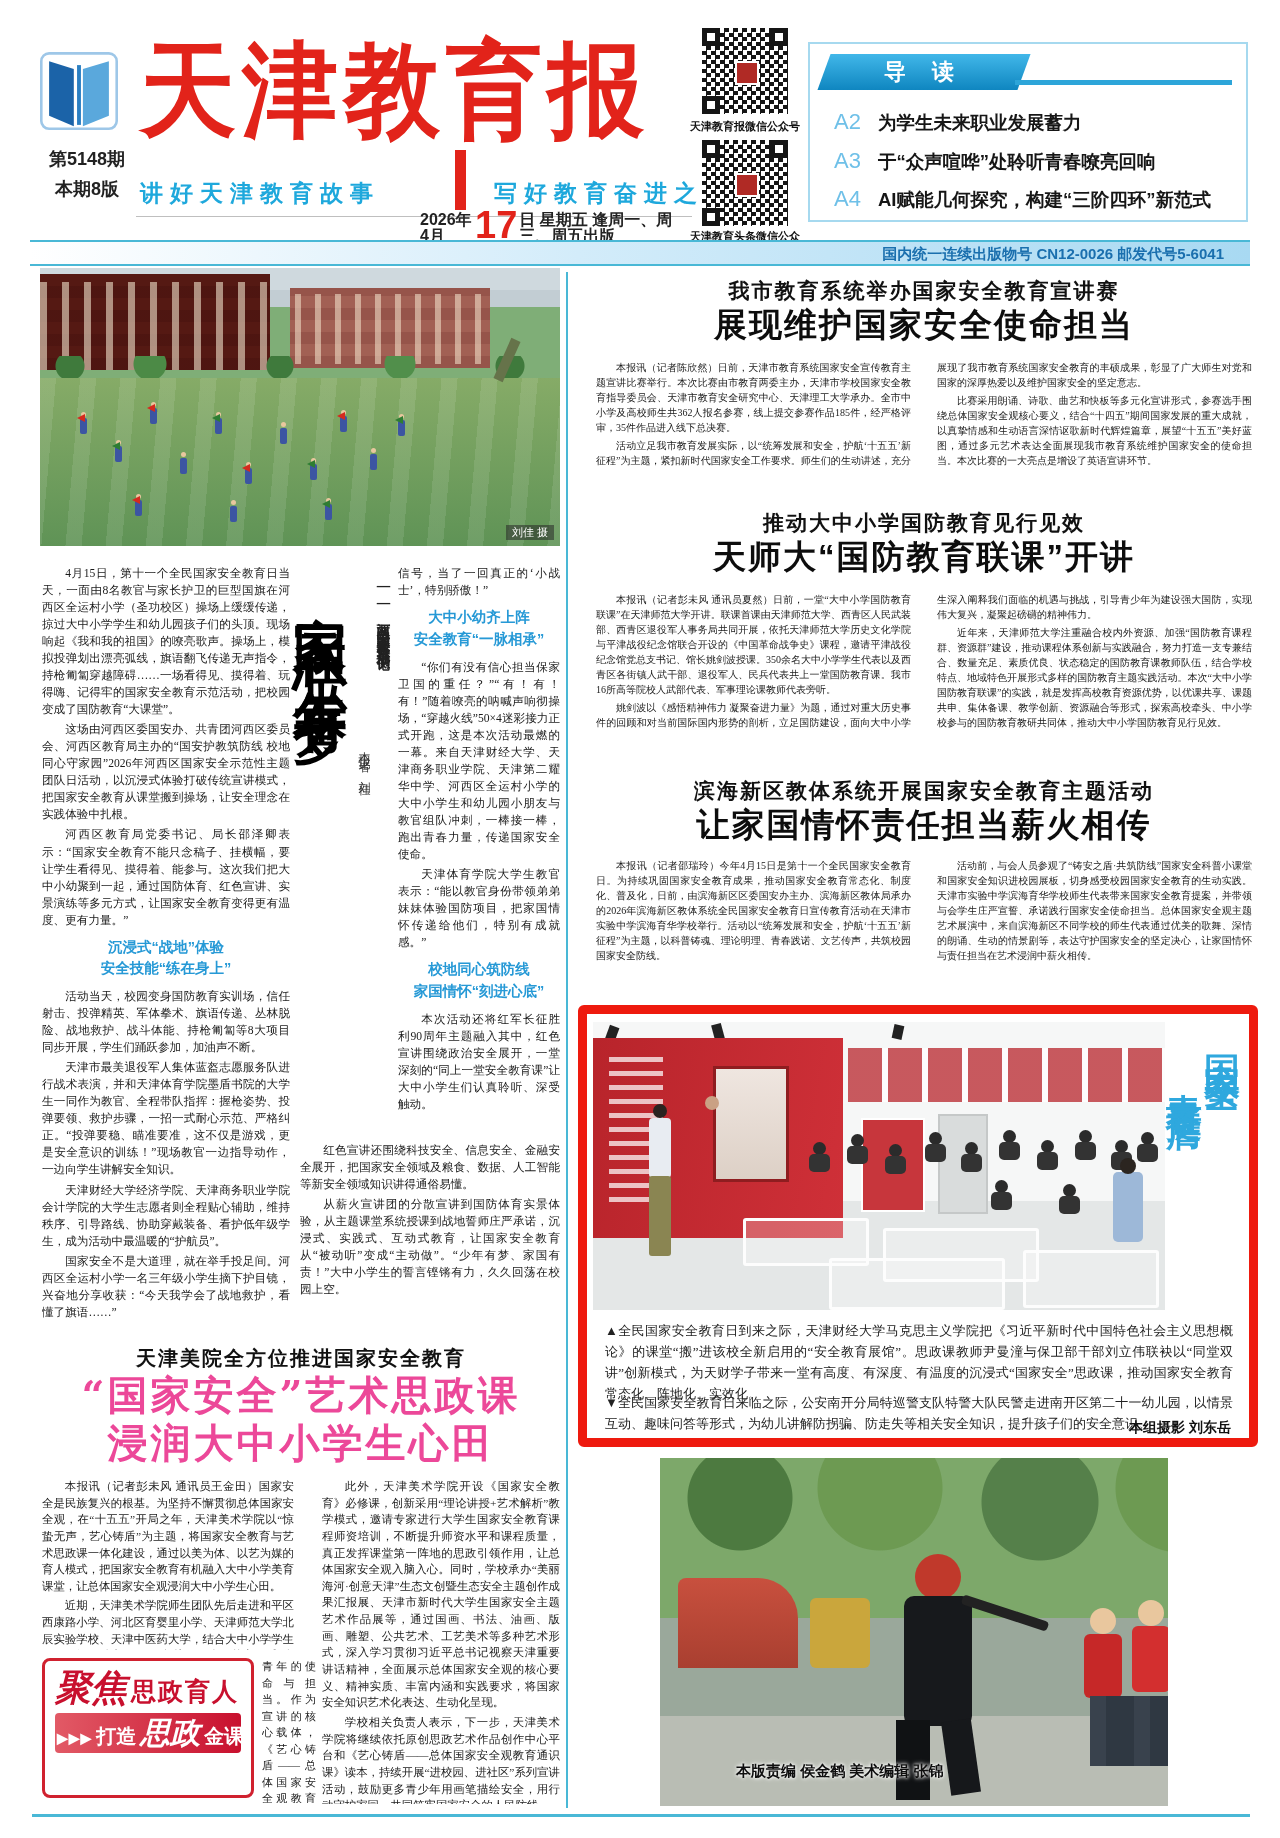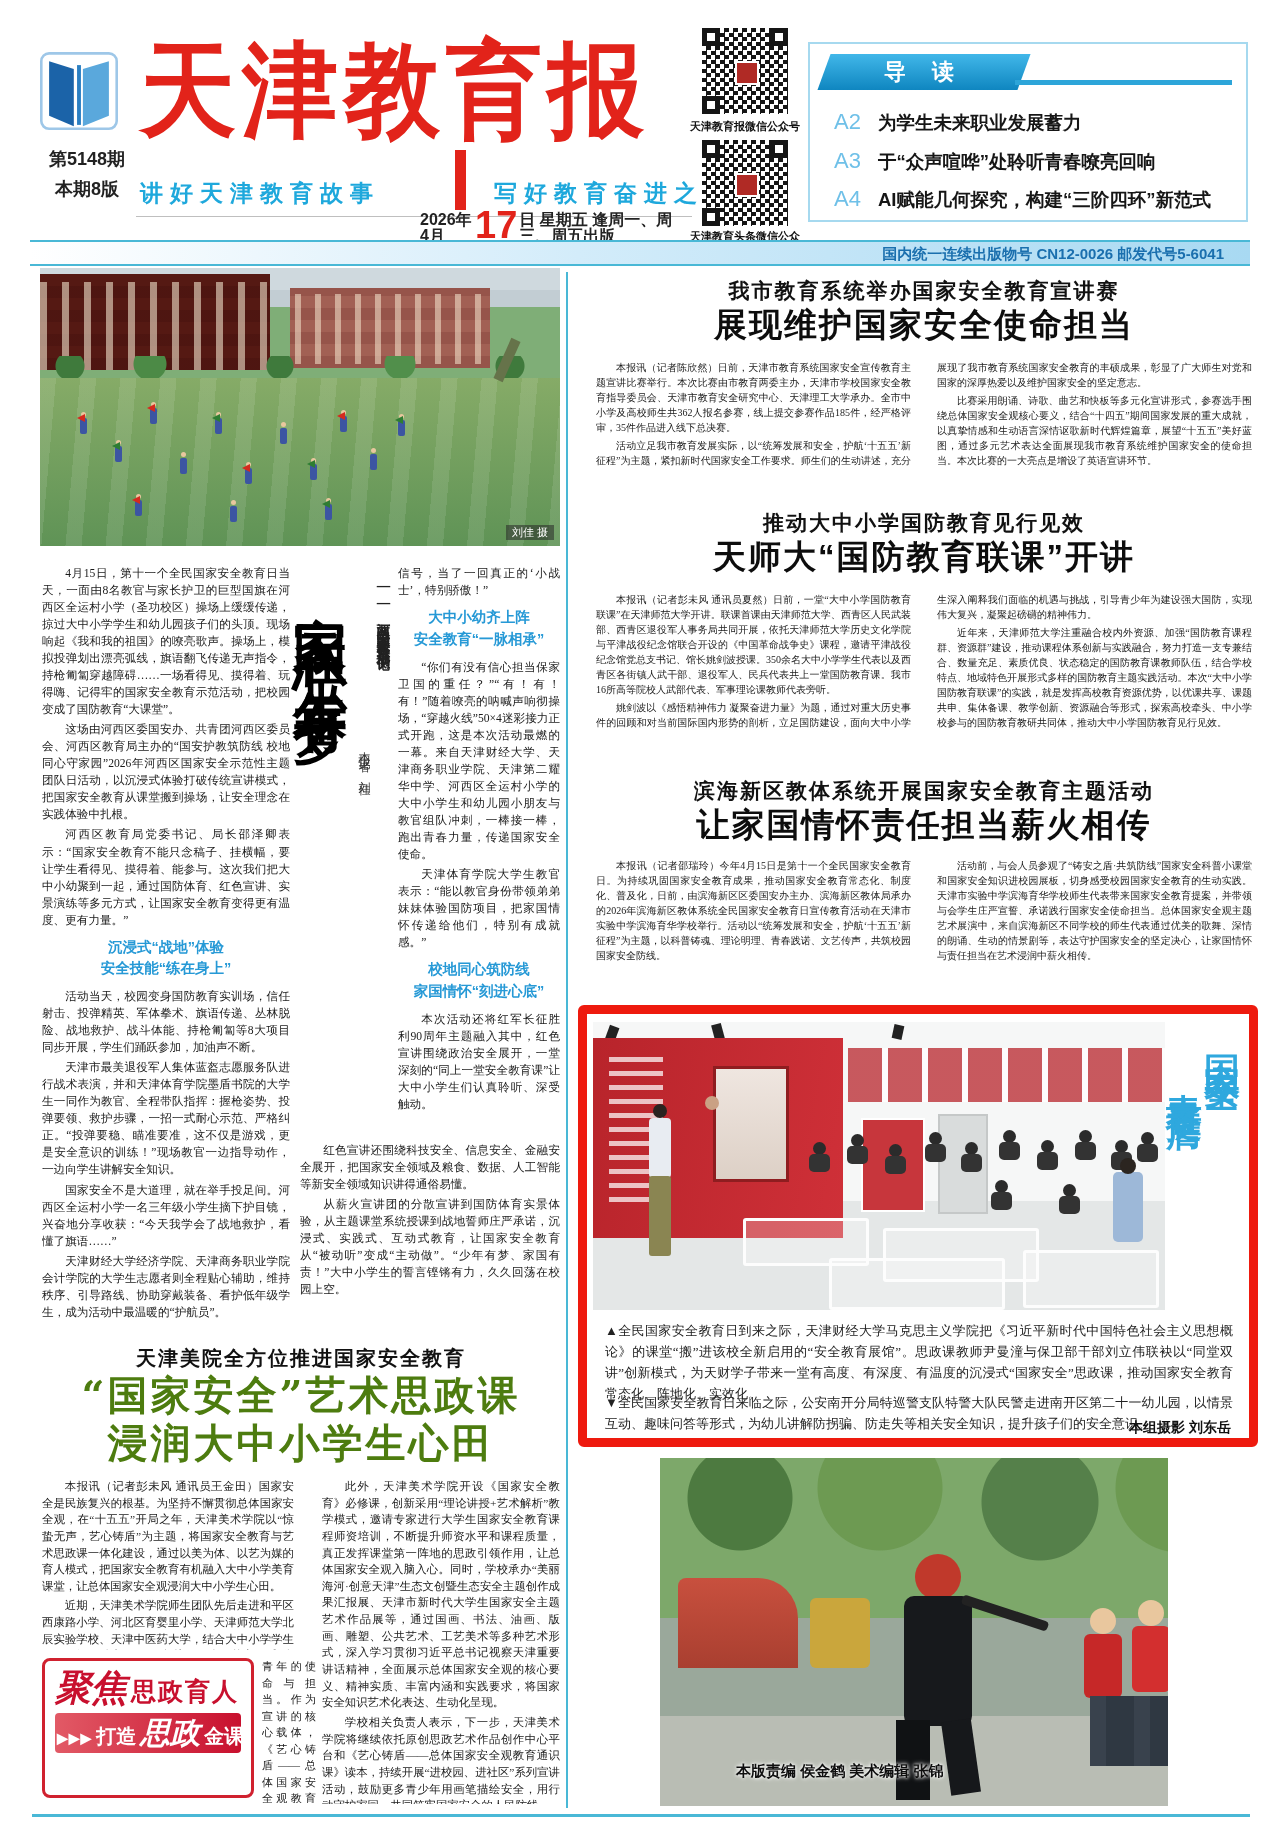--- a/index.html
+++ b/index.html
@@ -58,21 +58,21 @@
   .head-dot{position:absolute;width:13px;height:13px;border-radius:50%;background:#2b2b2b;}
   .head-dot::after{content:"";position:absolute;top:12px;left:-4px;width:21px;height:18px;border-radius:5px;background:#333;}
   
   .red-box{border:9px solid #ee1a0e;border-radius:6px;background:#fff;box-sizing:border-box;}
   .vpanel{writing-mode:vertical-rl;text-orientation:upright;font:900 36px/1.15 "DejaVu Serif",serif;
           color:#2fa8de;letter-spacing:7px;}
   .caption{font-size:13px;line-height:1.62;text-align:justify;color:#222;font-family:"Liberation Serif",serif;}
   .caption{font-style:normal;}
   .cap-credit{font:bold 14px/1.4 "Liberation Sans",sans-serif;text-align:right;color:#111;}
   
-  .big-head{font:900 40px/1.15 "DejaVu Serif",serif;color:#4d7c0f;text-align:center;letter-spacing:3px;}
+  .big-head{font:900 40px/1.15 "DejaVu Serif",serif;color:#ec4899;text-align:center;letter-spacing:3px;}
   .focus-box{border:3px solid #d0212f;border-radius:8px;background:#fff;padding:8px 10px;box-sizing:border-box;}
   .focus-l1{white-space:nowrap;}
   .focus-w1{font:italic 900 36px/1 "DejaVu Serif",serif;color:#c8102e;}
   .focus-w2{font:900 25px/1 "Liberation Sans",sans-serif;color:#c8102e;letter-spacing:2px;}
   .focus-bar{margin-top:8px;background:linear-gradient(90deg,#e25a66,#c8102e);border-radius:4px;
              color:#fff;text-align:center;padding:5px 2px;white-space:nowrap;}
   .focus-bar .a{font:bold 14px/1 "Liberation Sans",sans-serif;letter-spacing:1px;}
   .focus-bar .b1{font:900 20px/1 "Liberation Sans",sans-serif;}
   .focus-bar .b2{font:italic 900 30px/1 "DejaVu Serif",serif;}
   .strip-txt{writing-mode:horizontal-tb;font-size:11px;line-height:1.5;text-align:justify;overflow:hidden;}
@@ -187,22 +187,22 @@
       </div>
     <div class="shl-wrap">
       <div>
           <div class="shl">沉浸式“战地”体验</div>
           <div class="shl">安全技能“练在身上”</div>
         </div>
     </div>
     <div>
         <p class="para">活动当天，校园变身国防教育实训场，信任射击、投弹精英、军体拳术、旗语传递、丛林脱险、战地救护、战斗体能、持枪匍匐等8大项目同步开展，学生们踊跃参加，加油声不断。</p>
         <p class="para">天津市最美退役军人集体蓝盔志愿服务队进行战术表演，并和天津体育学院墨盾书院的大学生一同作为教官、全程带队指挥：握枪姿势、投弹要领、救护步骤，一招一式耐心示范、严格纠正。“投弹要稳、瞄准要准，这不仅是游戏，更是安全意识的训练！”现场教官一边指导动作，一边向学生讲解安全知识。</p>
+        <p class="para">天津财经大学经济学院、天津商务职业学院会计学院的大学生志愿者则全程贴心辅助，维持秩序、引导路线、协助穿戴装备、看护低年级学生，成为活动中最温暖的“护航员”。</p>
         <p class="para">国家安全不是大道理，就在举手投足间。河西区全运村小学一名三年级小学生摘下护目镜，兴奋地分享收获：“今天我学会了战地救护，看懂了旗语……”</p>
-        <p class="para">天津财经大学经济学院、天津商务职业学院会计学院的大学生志愿者则全程贴心辅助，维持秩序、引导路线、协助穿戴装备、看护低年级学生，成为活动中最温暖的“护航员”。</p>
       </div>
   </div>
 
   <div class="abs" style="left:294px;top:572px;width:100px;height:562px;">
     <div class="vtitle" style="position:absolute;left:0;top:0;height:562px;">
       <span>家国在心</span><span style="display:inline-block;height:26px;"></span><span>少年有梦</span>
     </div>
     <div class="vby" style="position:absolute;left:62px;top:170px;height:240px;">本报记者 刘佳</div>
     <div class="vsub" style="position:absolute;left:80px;top:6px;height:556px;">——河西区全民国家安全教育日示范活动侧记</div>
   </div>

